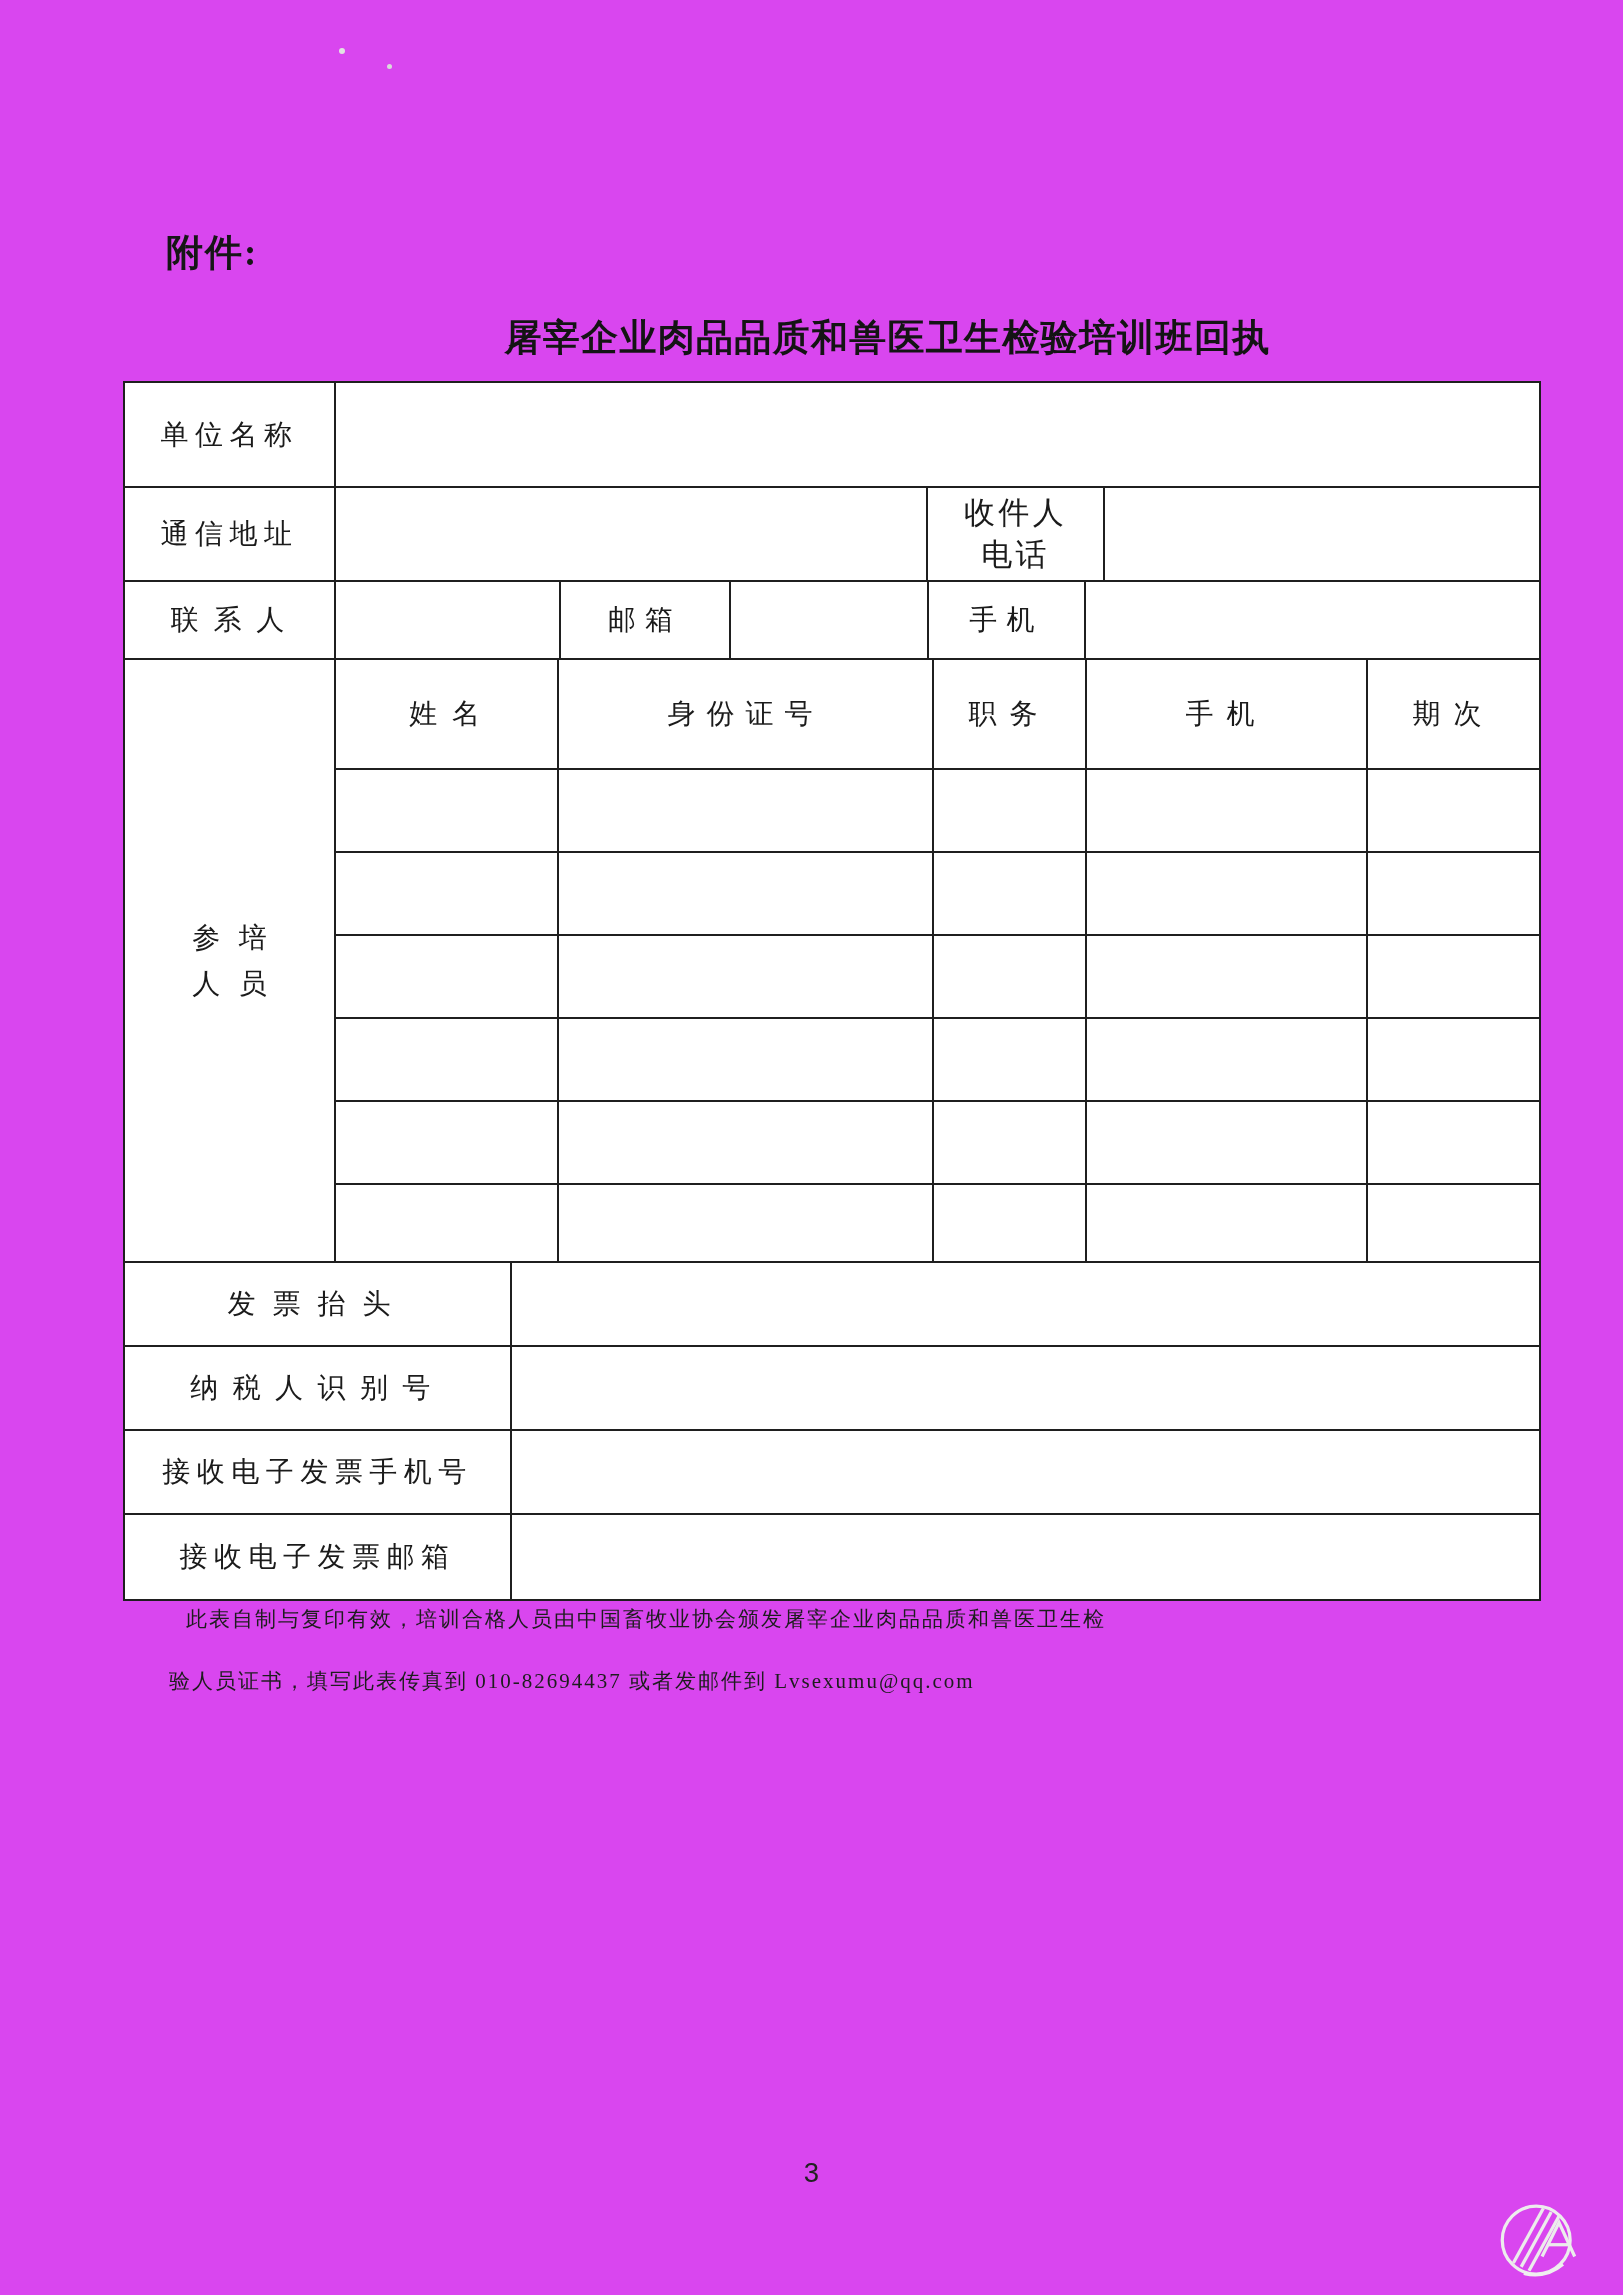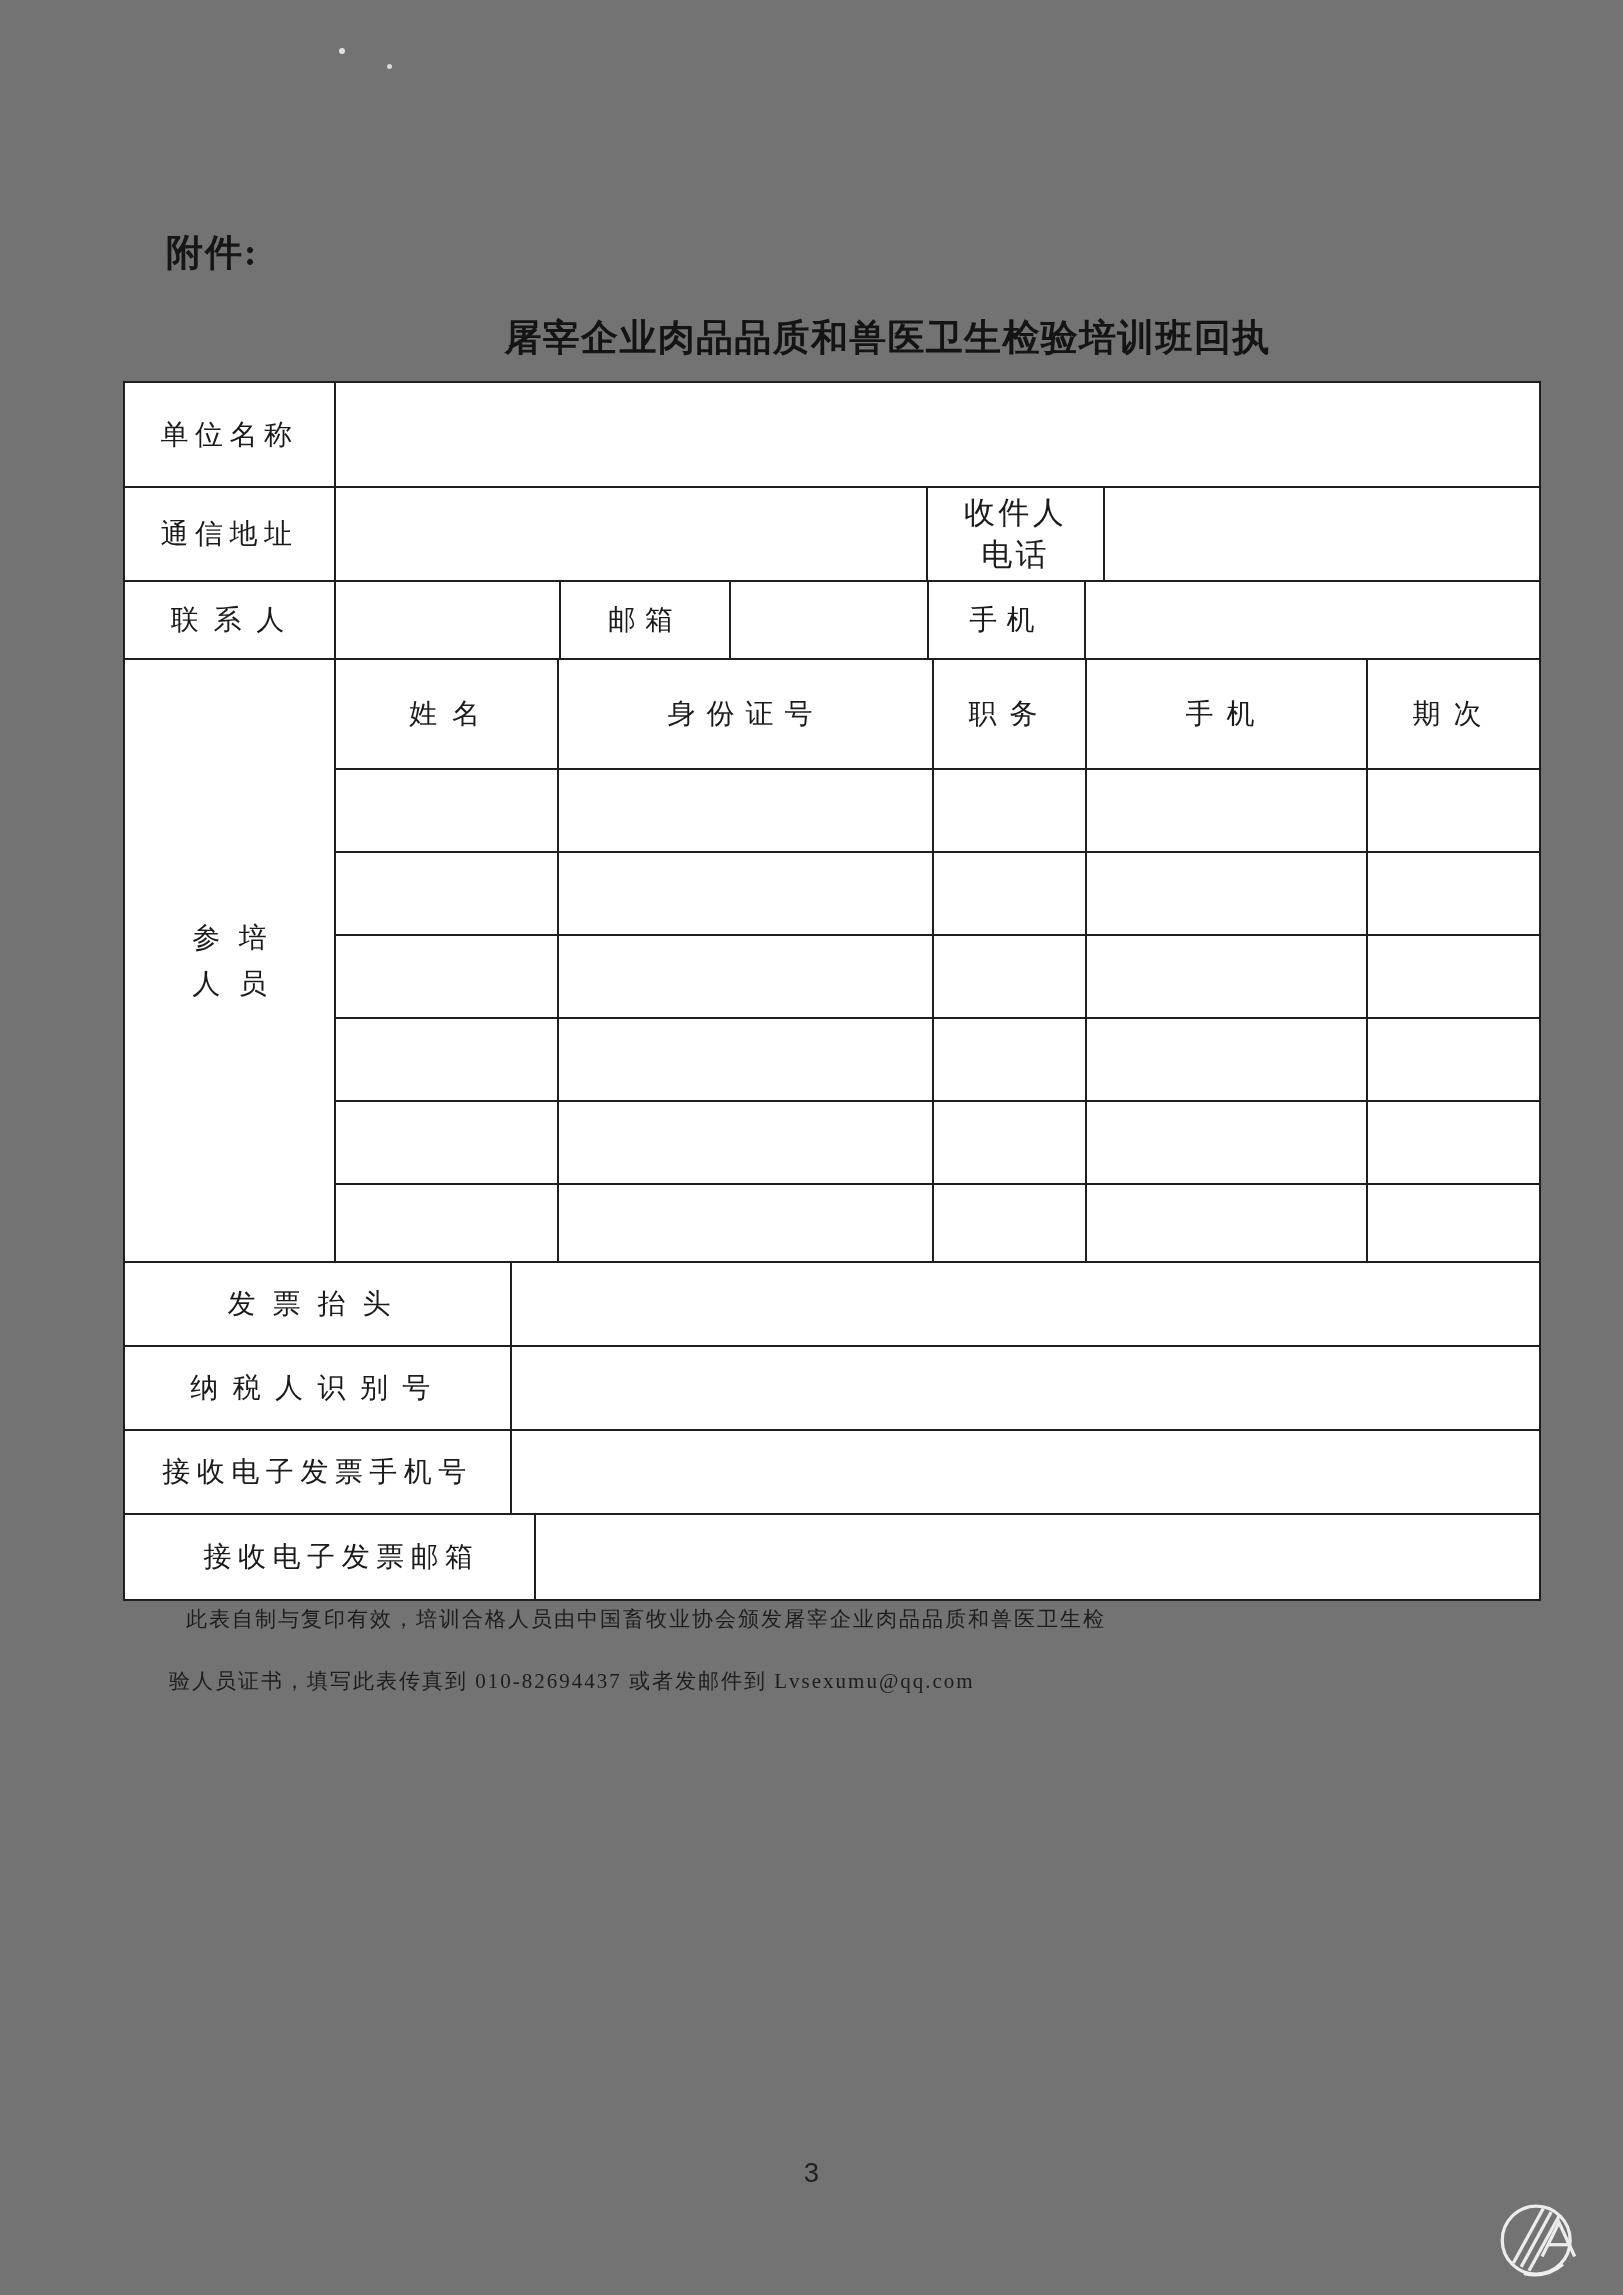--- a/index.html
+++ b/index.html
@@ -1,19 +1,19 @@
 <!DOCTYPE html>
 <html style="font-size:10.5px"><head>
 <meta charset="utf-8">
 <style>
   html,body{margin:0;padding:0;background:#ffffff;}
   .page{
     position:relative;
     width:1623px;height:2295px;
-    background:#737373;
+    background:#d946ef;
     color:#1b1b1b;
     font-family:"Liberation Serif","DejaVu Serif",serif;
     overflow:hidden;
   }
   
   .attachment{
     position:absolute;left:166px;top:228px;
     font-size:37px;font-weight:700;letter-spacing:2px;color:#161616;
   }
   .doc-title{
@@ -60,21 +60,21 @@
   .phead{height:110px;}
   .pc1{width:223px;}
   .pc2{width:375px;}
   .pc3{width:153px;}
   .pc4{width:281px;}
   .pc5{flex:1 1 auto;}
   
   .invoice{height:336px;}
   .iright{flex:1 1 auto;display:flex;flex-direction:column;}
   .irow{display:flex;flex-direction:row;border-bottom:2px solid #1f1f1f;height:84px;flex-shrink:0;}
-  .irow:last-child{border-bottom:none;padding-left:24px;}
+  .irow:last-child{border-bottom:none;}
   .i-lab{width:387px;}
   
   .ls6{letter-spacing:3.9px;}
   .ls10{letter-spacing:6.5px;}
   .ls14{letter-spacing:9.2px;}
   .ls17{letter-spacing:11px;}
   .ls20{letter-spacing:13px;}
   .ls22{letter-spacing:14.4px;}
   .ls26{letter-spacing:17px;}
   .two-line{flex-direction:column;line-height:46px;letter-spacing:18.3px;text-indent:18.3px;}

